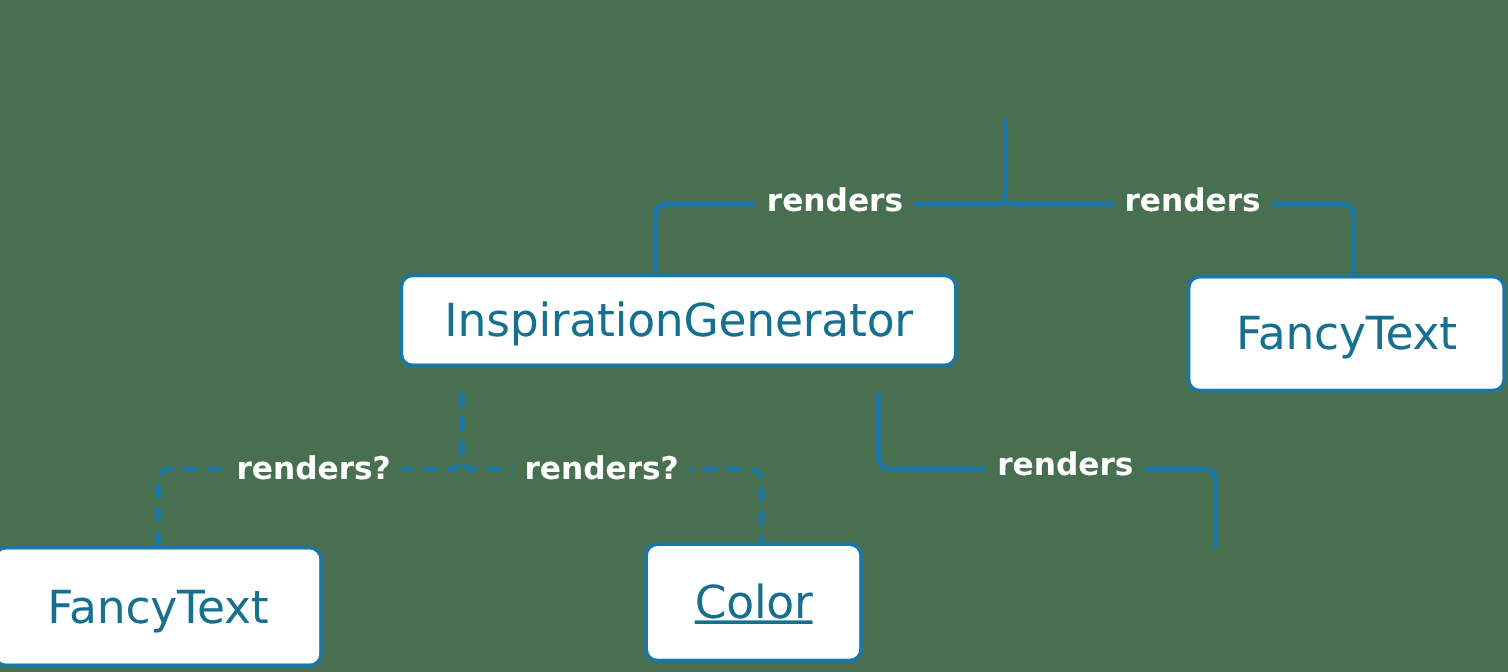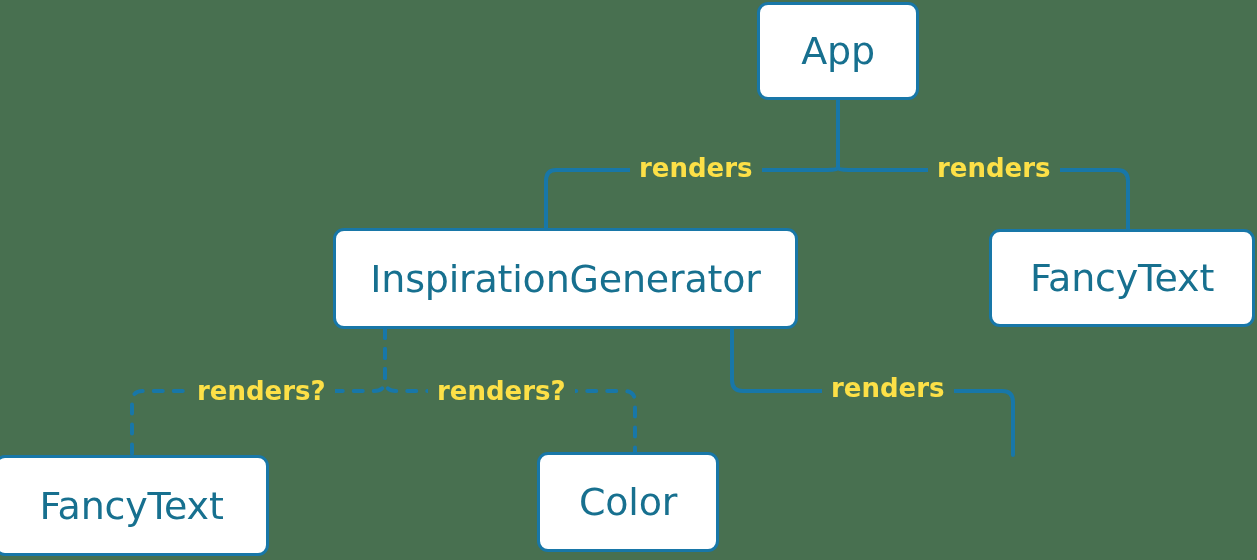--- a/index.html
+++ b/index.html
@@ -39,37 +39,37 @@
     font-weight: 400;
     letter-spacing: -0.2px;
     z-index: 2;
   }
   .node-label {
     white-space: nowrap;
     line-height: 1;
   }
   .edge-label {
     position: absolute;
-    color: #fde047;
+    color: #ffffff;
     font-family: "DejaVu Sans", sans-serif;
     font-weight: 600;
     font-size: 26px;
     line-height: 1;
     white-space: nowrap;
     z-index: 3;
     background: #487050;
     padding: 0 9px;
   }
 
   
   #node-app          { left: 757px;  top: 2px;   width: 162px; height: 98px;  font-size: 38px; }
-  #node-inspiration  { left: 333px;  top: 228px; width: 465px; height: 101px; font-size: 38px; }
+  #node-inspiration  { left: 333px;  top: 228px; width: 465px; height: 78px; font-size: 38px; }
   #node-fancytext-r  { left: 989px;  top: 229px; width: 266px; height: 98px;  font-size: 38px; }
   #node-fancytext-b  { left: -6px;   top: 455px; width: 275px; height: 101px; font-size: 38px; }
-  #node-color        { left: 537px;  top: 452px; width: 182px; height: 100px; font-size: 38px; }
+  #node-color        { left: 537px;  top: 452px; width: 182px; height: 100px; font-size: 38px; text-decoration: underline; }
   #node-copyright    { left: 878px;  top: 455px; width: 268px; height: 101px; font-size: 38px; }
 
   
   #label-app-inspiration { left: 630px; top: 155px; }
   #label-app-fancytext   { left: 928px; top: 155px; }
   #label-insp-fancytext  { left: 188px; top: 378px; }
   #label-insp-color      { left: 428px; top: 378px; }
   #label-insp-copyright  { left: 822px; top: 375px; }
 </style>
 </head>
@@ -93,23 +93,20 @@
   <div class="edge-label" id="label-app-inspiration">renders</div>
 
   <div class="edge-label" id="label-app-fancytext">renders</div>
 
   <div class="edge-label" id="label-insp-fancytext">renders?</div>
 
   <div class="edge-label" id="label-insp-color">renders?</div>
 
   <div class="edge-label" id="label-insp-copyright">renders</div>
 
-  <div class="node" id="node-app">
-    <span class="node-label">App</span>
-  </div>
 
   <div class="node" id="node-inspiration">
     <span class="node-label">InspirationGenerator</span>
   </div>
 
   <div class="node" id="node-fancytext-r">
     <span class="node-label">FancyText</span>
   </div>
 
   <div class="node" id="node-fancytext-b">

